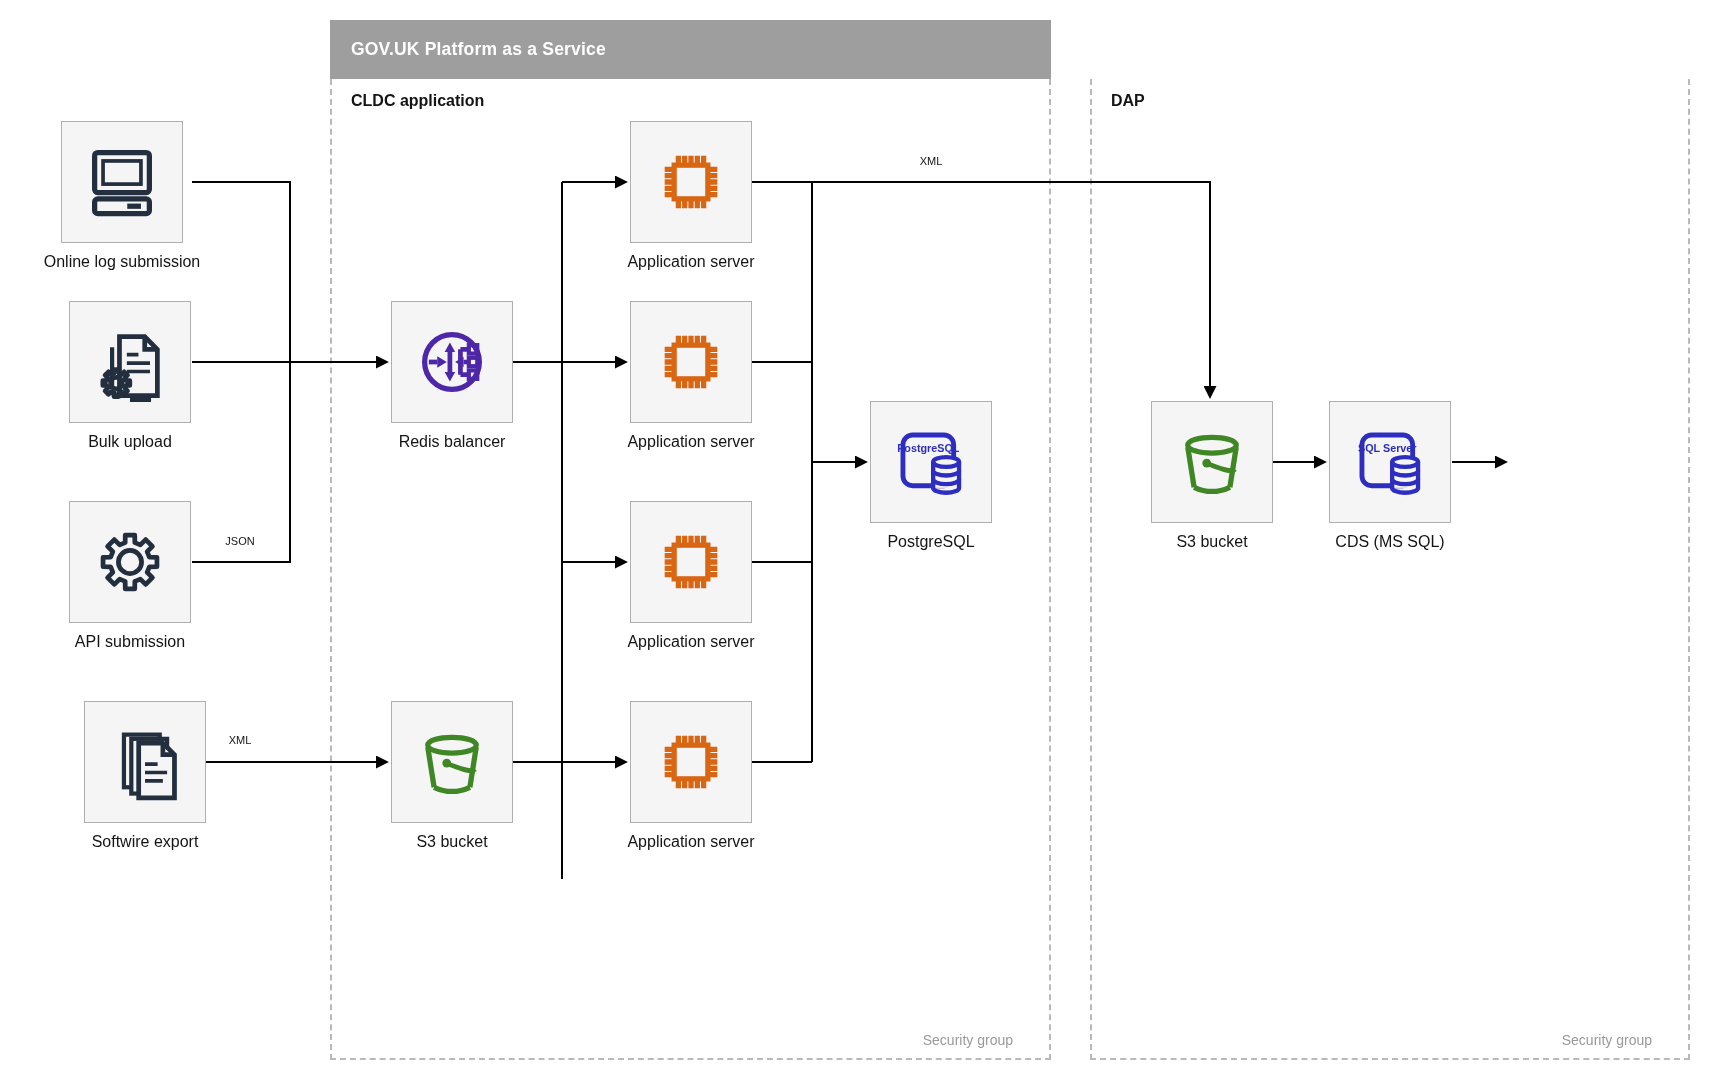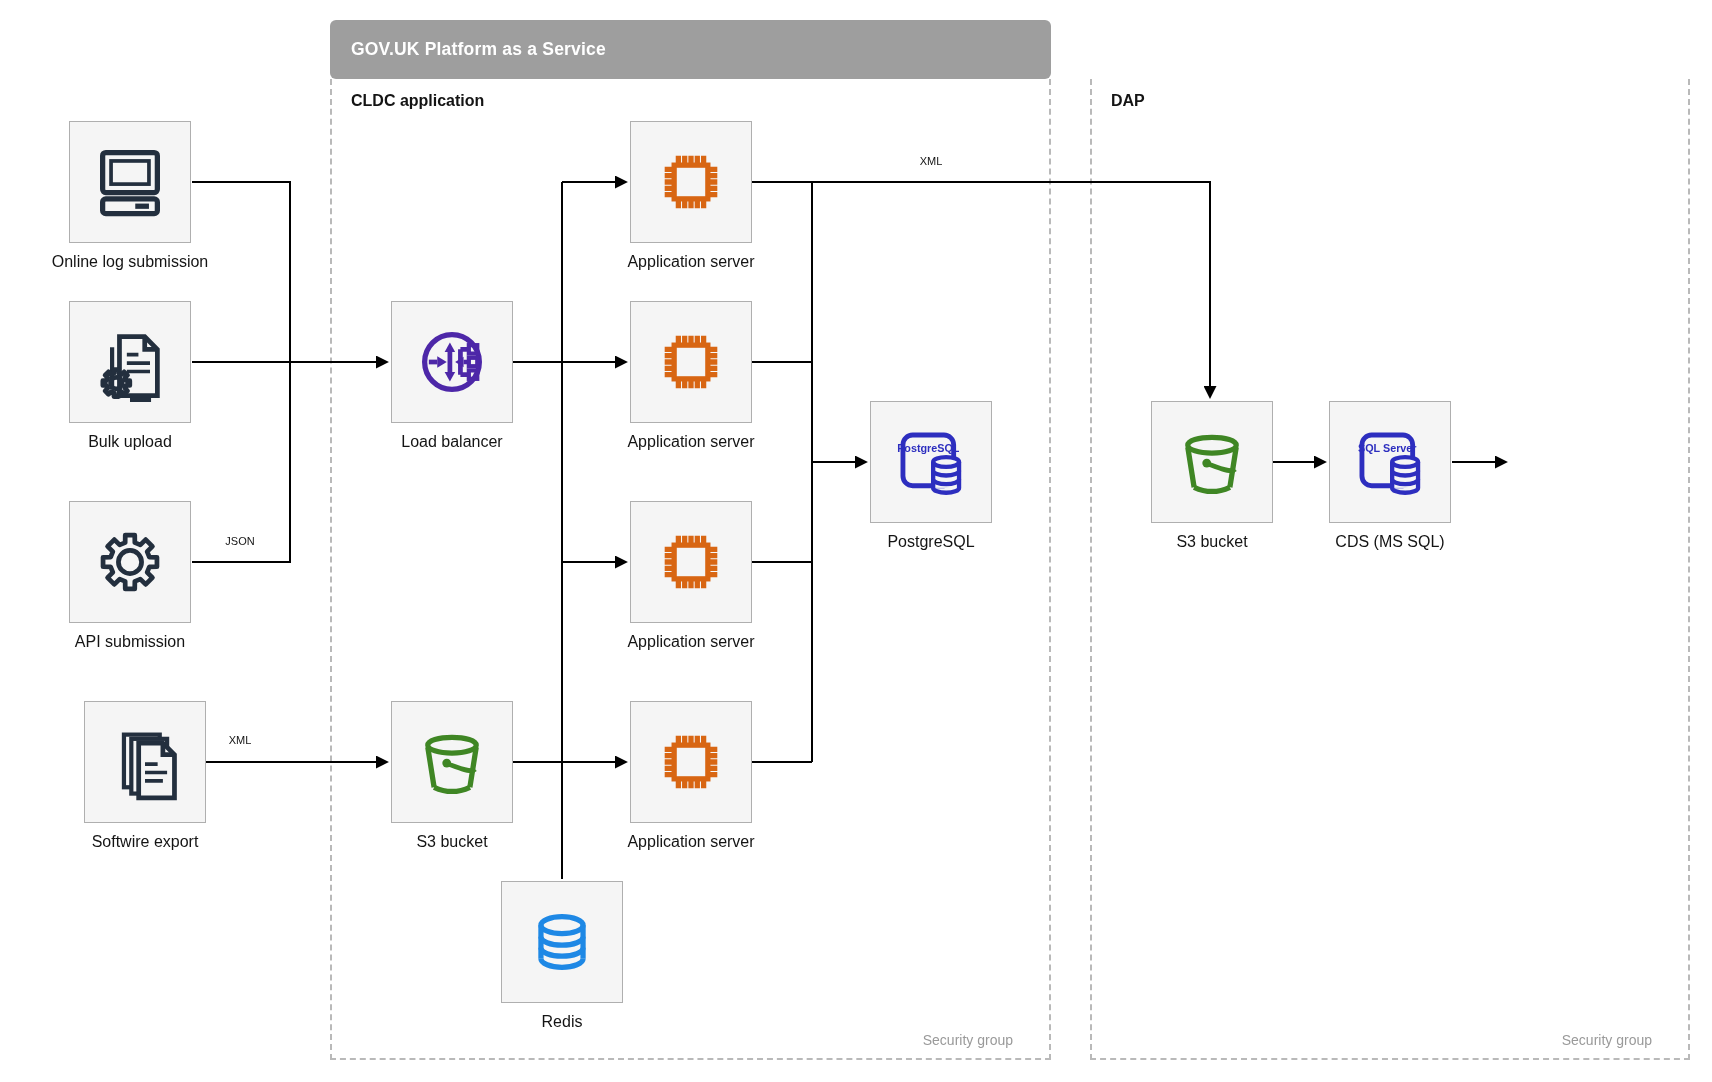--- a/index.html
+++ b/index.html
@@ -2,21 +2,21 @@
 <html><head>
 <meta charset="utf-8">
 <style>
   html,body{margin:0;padding:0;background:#ffffff;}
   .canvas{position:relative;width:1712px;height:1082px;background:#ffffff;overflow:hidden;
           font-family:"Liberation Sans","DejaVu Sans",sans-serif;color:#111;}
   
   .container{position:absolute;}
   .container-header{position:absolute;left:0;top:0;right:0;height:59px;background:#9E9E9E;
           color:#ffffff;font-weight:700;font-size:17.5px;line-height:59px;padding-left:21px;
-          letter-spacing:.2px;border-radius:6px;}
+          letter-spacing:.2px;}
   .container-body{position:absolute;left:0;right:0;top:59px;bottom:0;
           border:2px dashed #B9B9B9;border-top:none;box-sizing:border-box;}
   .container-sublabel{position:absolute;left:21px;top:72px;font-weight:700;font-size:16px;color:#141414;}
   .container-footer{position:absolute;right:38px;bottom:12px;font-size:14px;color:#9A9A9A;}
   
   .node{position:absolute;width:122px;}
   .node-box{width:122px;height:122px;background:#F5F5F5;border:1.5px solid #AFAFAF;
           box-sizing:border-box;display:flex;align-items:center;justify-content:center;}
   .node-label{position:relative;left:50%;transform:translateX(-50%);width:240px;margin-top:9px;
           text-align:center;font-size:16px;color:#141414;line-height:1.2;}
@@ -83,21 +83,21 @@
       <path d="M812,462 H866" marker-end="url(#arrow)"></path>
       <path d="M1270,462 H1325" marker-end="url(#arrow)"></path>
       <path d="M1452,462 H1506" marker-end="url(#arrow)"></path>
     </g>
   </svg>
 
   <div class="edge-label" style="left:240px;top:541px">JSON</div>
   <div class="edge-label" style="left:240px;top:740px">XML</div>
   <div class="edge-label" style="left:931px;top:161px">XML</div>
 
-  <div class="node" style="left:69px;top:121px">
+  <div class="node" style="left:61px;top:121px">
     <div class="node-box">
       <svg class="icon" width="80" height="80" viewBox="0 0 76 76" color="#232F3E">
         <g stroke="currentColor" fill="none">
           <rect x="12" y="10" width="52" height="38" rx="3" stroke-width="5"></rect>
           <rect x="20" y="18" width="36" height="22" stroke-width="3.5"></rect>
           <rect x="12" y="54" width="52" height="14" rx="3" stroke-width="5"></rect>
           <rect x="43" y="58.5" width="13" height="5" fill="currentColor" stroke="none"></rect>
         </g>
       </svg>
     </div>
@@ -155,21 +155,21 @@
           <polygon points="31,28.5 36,19.5 41,28.5" fill="currentColor" stroke="none"></polygon>
           <polygon points="31,47.5 36,56.5 41,47.5" fill="currentColor" stroke="none"></polygon>
           <path d="M46,26 V50 M46,26 H54 M46,50 H54 M49,38 H54" stroke-width="4.5"></path>
           <polygon points="49,33 41,38 49,43" fill="currentColor" stroke="none"></polygon>
           <rect x="54" y="22" width="8" height="8" stroke-width="4"></rect>
           <rect x="54" y="34" width="8" height="8" stroke-width="4"></rect>
           <rect x="54" y="46" width="8" height="8" stroke-width="4"></rect>
         </g>
       </svg>
     </div>
-    <div class="node-label">Load balancer</div>
+    <div class="node-label">Redis balancer</div>
   </div>
 
   <div class="node" style="left:630px;top:121px">
     <div class="node-box">
       <svg class="icon" width="80" height="80" viewBox="0 0 76 76" color="#D86613">
         <g stroke="currentColor" fill="none" stroke-width="5">
           <rect x="22" y="22" width="32" height="32"></rect>
           <path d="M26,13 V22 M32,13 V22 M38,13 V22 M44,13 V22 M50,13 V22"></path>
           <path d="M26,54 V63 M32,54 V63 M38,54 V63 M44,54 V63 M50,54 V63"></path>
           <path d="M13,26 H22 M13,32 H22 M13,38 H22 M13,44 H22 M13,50 H22"></path>
@@ -233,34 +233,20 @@
           <path d="M15,24 L21,62 M61,24 L55,62" stroke-width="5"></path>
           <path d="M21,62 Q38,70 55,62" stroke-width="5"></path>
           <circle cx="33" cy="39" r="4.2" fill="currentColor" stroke="none"></circle>
           <path d="M34,40 C44,43 56,49 60,45" stroke-width="4.5"></path>
         </g>
       </svg>
     </div>
     <div class="node-label">S3 bucket</div>
   </div>
 
-  <div class="node" style="left:501px;top:881px">
-    <div class="node-box">
-      <svg class="icon" width="80" height="80" viewBox="0 0 76 76" color="#1E88E5">
-        <g stroke="currentColor" fill="none" stroke-width="5">
-          <ellipse cx="38" cy="22" rx="20" ry="8"></ellipse>
-          <path d="M18,22 V54 M58,22 V54"></path>
-          <path d="M18,33 A20,8 0 0 0 58,33"></path>
-          <path d="M18,43.5 A20,8 0 0 0 58,43.5"></path>
-          <path d="M18,54 A20,8 0 0 0 58,54"></path>
-        </g>
-      </svg>
-    </div>
-    <div class="node-label">Redis</div>
-  </div>
 
   <div class="node" style="left:870px;top:401px">
     <div class="node-box">
       <svg class="icon" width="82" height="82" viewBox="0 0 76 76" color="#2D2EBF">
         <g stroke="currentColor" fill="none">
           <rect x="12" y="13" width="47" height="47" rx="9" stroke-width="4.5"></rect>
           <text x="35.5" y="29" text-anchor="middle" stroke="none" fill="currentColor" font-family="Liberation Sans, DejaVu Sans, sans-serif" font-size="10" font-weight="700">PostgreSQL</text>
           <rect x="40" y="38" width="24" height="24" fill="#F5F5F5" stroke="none"></rect>
           <ellipse cx="52" cy="38" rx="12" ry="4.5" stroke-width="4" fill="#F5F5F5"></ellipse>
           <path d="M40,38 V62 M64,38 V62" stroke-width="4"></path>

